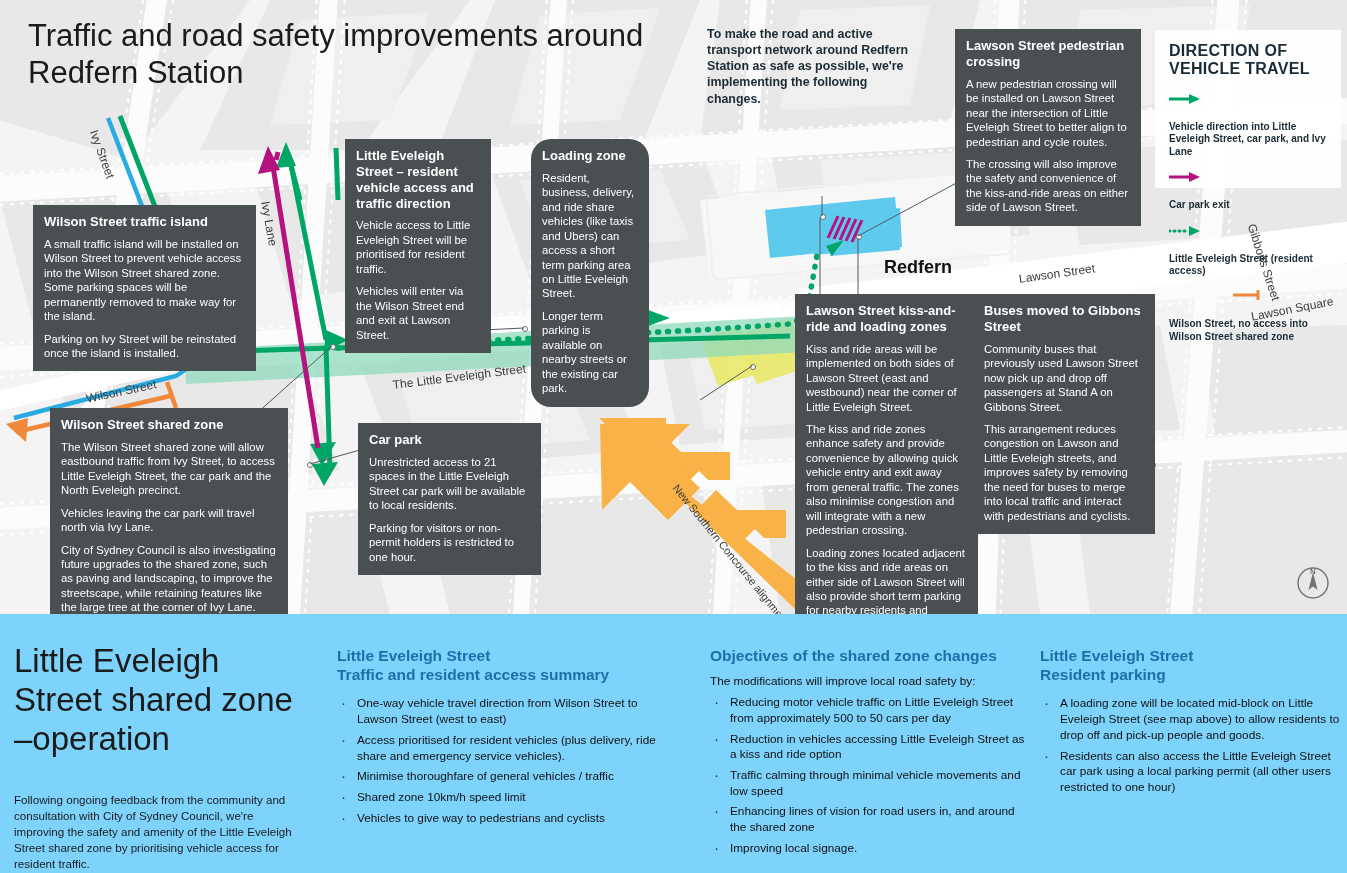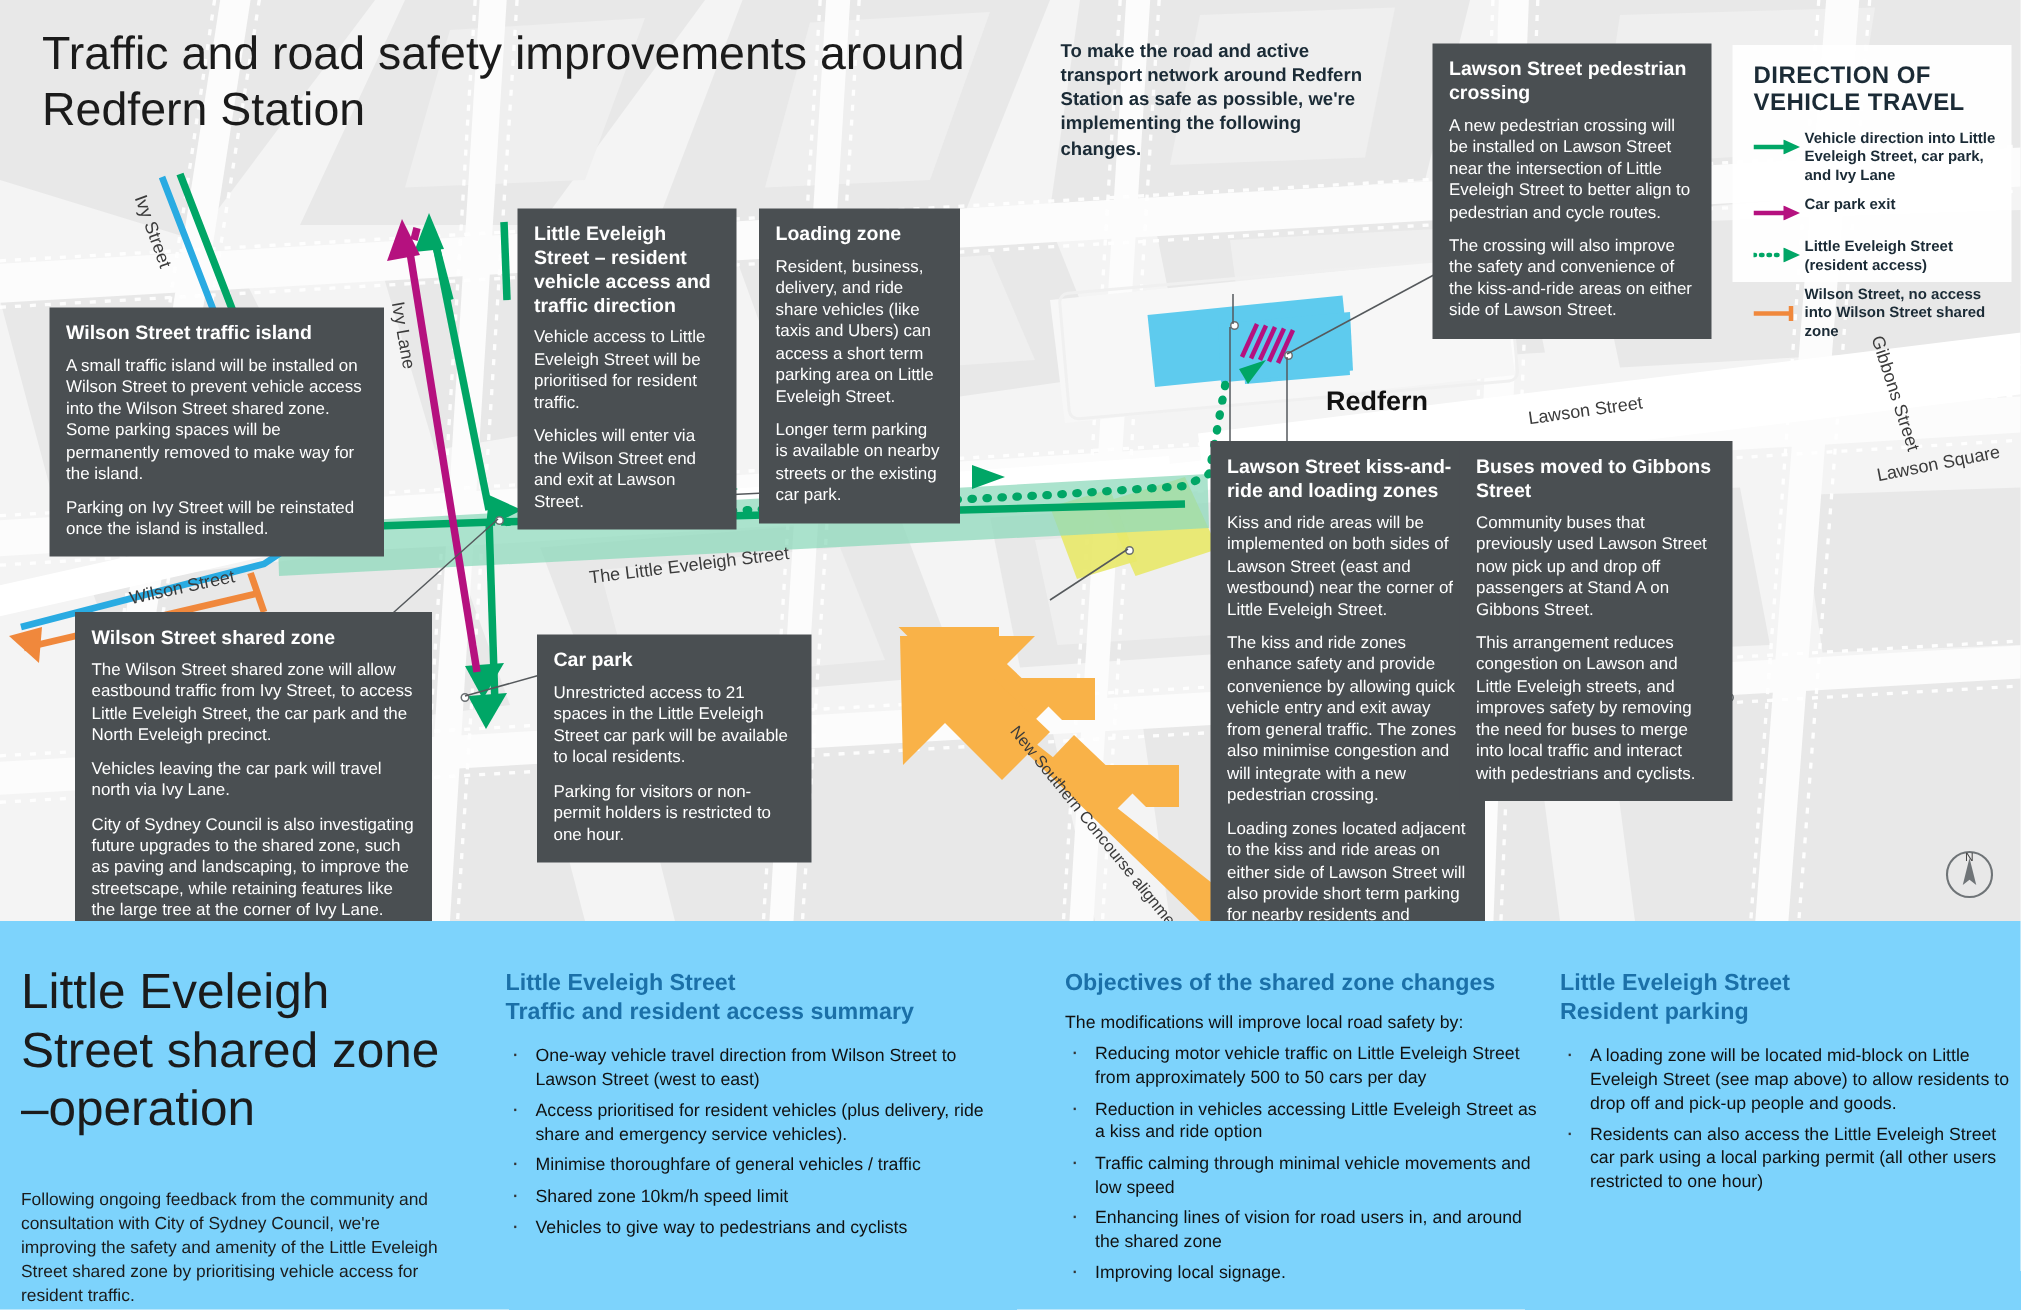--- a/index.html
+++ b/index.html
@@ -50,21 +50,21 @@
   
   #legend {
     position:absolute; left:1155px; top:30px; width:186px; height:158px;
     background:rgba(255,255,255,0.93);
     padding:12px 10px 10px 14px;
   }
   #legend .lg-title {
     font-size:16px; font-weight:bold; letter-spacing:.3px;
     color:#1b2b36; margin-bottom:9px;
   }
-  .lg-row { display:flex; align-items:flex-start; margin-bottom:7px; }
+  .lg-row { display:flex; align-items:flex-start; margin-bottom:7px;flex-direction:column; }
   .lg-sym { width:34px; flex:0 0 34px; padding-top:3px; }
   .lg-txt { font-size:10px; line-height:1.24; font-weight:bold; color:#1b2b36; }
   .dot {
     position:absolute; width:6px; height:6px; border-radius:50%;
     background:#fff; border:1px solid #6a6f72;
   }
 
   
   #bottom-panel {
     position:absolute; left:0; top:614px; width:1347px; height:259px;
@@ -318,21 +318,21 @@
     <p>A small traffic island will be installed on Wilson Street to prevent vehicle access into the Wilson Street shared zone. Some parking spaces will be permanently removed to make way for the island.</p>
     <p>Parking on Ivy Street will be reinstated once the island is installed.</p>
   </div>
 
   <div class="callout" style="left:345px; top:139px; width:146px;">
     <h3>Little Eveleigh Street – resident vehicle access and traffic direction</h3>
     <p>Vehicle access to Little Eveleigh Street will be prioritised for resident traffic.</p>
     <p>Vehicles will enter via the Wilson Street end and exit at Lawson Street.</p>
   </div>
 
-  <div class="callout" style="left:506px; top:139px; width:134px;">
+  <div class="callout" style="left:531px; top:139px; width:118px;border-radius:20px;">
     <h3>Loading zone</h3>
     <p>Resident, business, delivery, and ride share vehicles (like taxis and Ubers) can access a short term parking area on Little Eveleigh Street.</p>
     <p>Longer term parking is available on nearby streets or the existing car park.</p>
   </div>
 
   <div class="callout" style="left:955px; top:29px; width:186px;">
     <h3>Lawson Street pedestrian crossing</h3>
     <p>A new pedestrian crossing will be installed on Lawson Street near the intersection of Little Eveleigh Street to better align to pedestrian and cycle routes.</p>
     <p>The crossing will also improve the safety and convenience of the kiss-and-ride areas on either side of Lawson Street.</p>
   </div>
@@ -343,21 +343,21 @@
     <p>Vehicles leaving the car park will travel north via Ivy Lane.</p>
     <p>City of Sydney Council is also investigating future upgrades to the shared zone, such as paving and landscaping, to improve the streetscape, while retaining features like the large tree at the corner of Ivy Lane.</p>
   </div>
 
   <div class="callout" style="left:358px; top:423px; width:183px;">
     <h3>Car park</h3>
     <p>Unrestricted access to 21 spaces in the Little Eveleigh Street car park will be available to local residents.</p>
     <p>Parking for visitors or non-permit holders is restricted to one hour.</p>
   </div>
 
-  <div class="callout" style="left:795px; top:294px; width:183px;margin-left:12px;">
+  <div class="callout" style="left:795px; top:294px; width:183px;">
     <h3>Lawson Street kiss-and-ride and loading zones</h3>
     <p>Kiss and ride areas will be implemented on both sides of Lawson Street (east and westbound) near the corner of Little Eveleigh Street.</p>
     <p>The kiss and ride zones enhance safety and provide convenience by allowing quick vehicle entry and exit away from general traffic. The zones also minimise congestion and will integrate with a new pedestrian crossing.</p>
     <p>Loading zones located adjacent to the kiss and ride areas on either side of Lawson Street will also provide short term parking for nearby residents and businesses.</p>
   </div>
 
   <div class="callout" style="left:973px; top:294px; width:182px;">
     <h3>Buses moved to Gibbons Street</h3>
     <p>Community buses that previously used Lawson Street now pick up and drop off passengers at Stand A on Gibbons Street.</p>
     <p>This arrangement reduces congestion on Lawson and Little Eveleigh streets, and improves safety by removing the need for buses to merge into local traffic and interact  with pedestrians and cyclists.</p>

